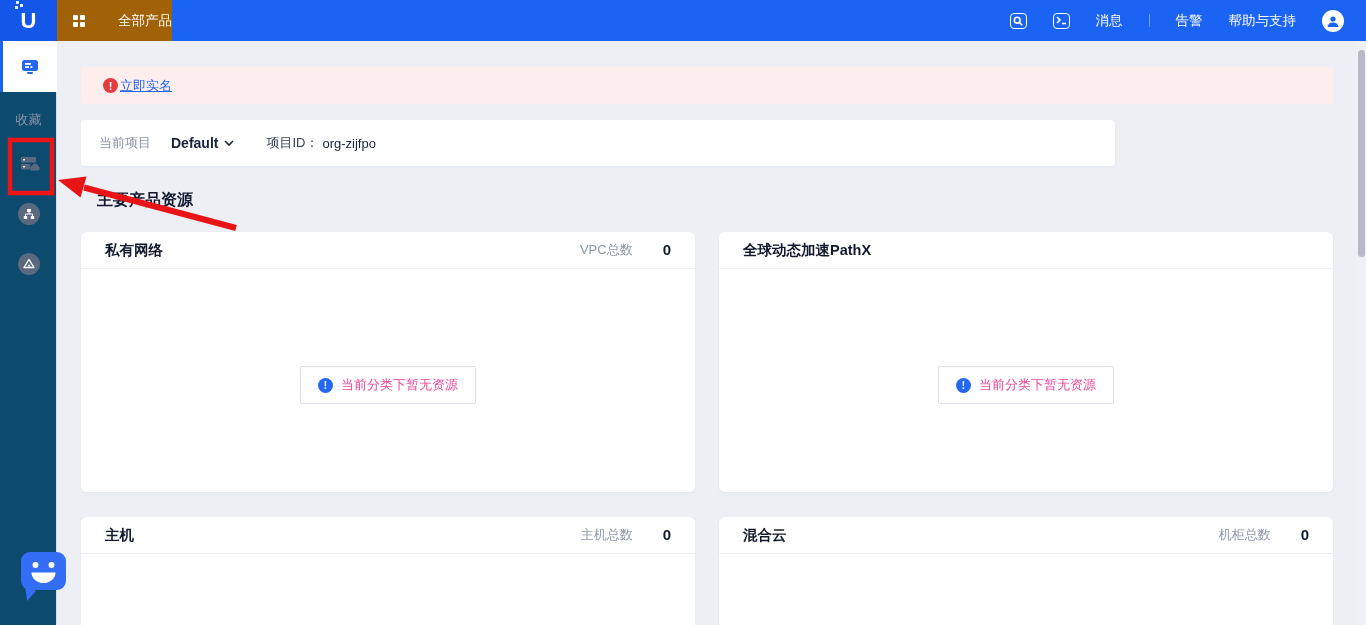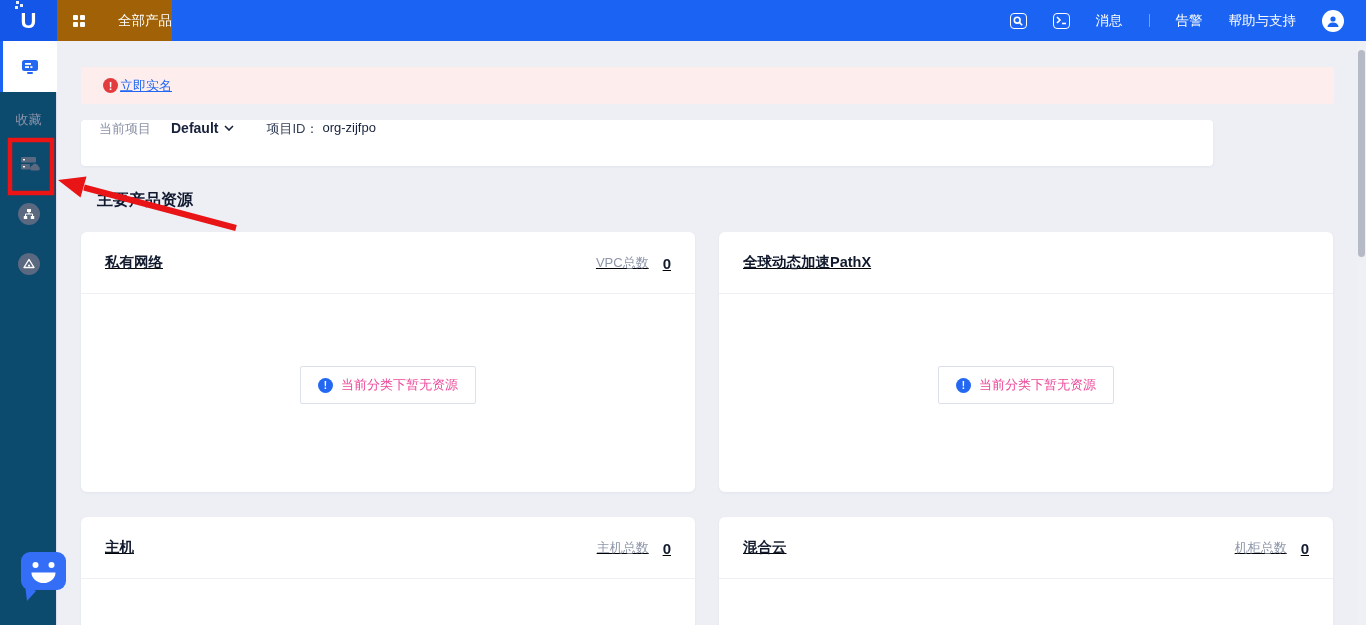--- a/index.html
+++ b/index.html
@@ -28,32 +28,32 @@
   .fav-label { position:absolute; left:0; top:70px; width:57px; text-align:center; font-size:13px; color:#8c93a8; }
   .side-icon { position:absolute; left:0; width:57px; display:flex; justify-content:center; cursor:pointer; }
   .circle-ic { width:22px; height:22px; border-radius:50%; background:#5a6880; display:flex; align-items:center; justify-content:center; }
 
   
   .banner { position:absolute; left:81px; top:67px; width:1253px; height:37px; background:#fdeded; border-radius:2px; display:flex; align-items:center; padding-left:22px; z-index:5; }
   .warn-ic { width:15px; height:15px; border-radius:50%; background:#e23c3f; color:#fff; font-size:11px; font-weight:bold; display:flex; align-items:center; justify-content:center; flex:0 0 auto; }
   .banner-text { font-size:13px; color:#454f63; margin-left:9px; }
   .banner-link { font-size:13px; color:#2066f2; text-decoration:underline; margin-left:2px; cursor:pointer; }
 
-  .project-bar { position:absolute; left:81px; top:120px; width:1132px; height:46px; background:#fff; border-radius:4px; box-shadow:0 1px 3px rgba(20,30,70,.05); display:flex; align-items:flex-start; padding-left:18px; z-index:5; }
+  .project-bar { position:absolute; left:81px; top:120px; width:1034px; height:46px; background:#fff; border-radius:4px; box-shadow:0 1px 3px rgba(20,30,70,.05); display:flex; align-items:center; padding-left:18px; z-index:5; }
   .proj-label { font-size:13px; color:#8c93a8; }
   .proj-name { font-size:14px; color:#18223b; font-weight:bold; margin-left:20px; cursor:pointer; display:flex; align-items:center; gap:6px; }
   .proj-id-label { font-size:13px; color:#333e56; margin-left:32px; }
   .proj-id { font-size:13px; color:#18223b; margin-left:4px; }
 
   .section-title { position:absolute; left:97px; top:190px; font-size:16px; font-weight:bold; color:#10192e; z-index:5; }
 
   .card { position:absolute; width:614px; background:#fff; border-radius:6px; box-shadow:0 1px 3px rgba(20,30,70,.05); z-index:5; }
-  .card-header { height:62px; border-bottom:1px solid #eef0f5; display:flex; align-items:center; justify-content:space-between; padding:8px 24px;text-decoration:underline; }
+  .card-header { height:37px; border-bottom:1px solid #eef0f5; display:flex; align-items:center; justify-content:space-between; padding:8px 24px; }
   .card-title { font-size:14.5px; font-weight:bold; color:#121a2d; }
-  .card-count { display:flex; align-items:flex-end; gap:14px; }
+  .card-count { display:flex; align-items:flex-start; gap:30px; }
   .count-label { font-size:13px; color:#8e96a9; }
   .count-value { font-size:15px; font-weight:bold; color:#121a2d; }
   .empty-btn { position:absolute; left:50%; transform:translateX(-50%); top:134px; height:38px; padding:0 17px; background:#fff; border:1px solid #dbe0ea; border-radius:2px; display:flex; align-items:center; gap:8px; cursor:pointer; white-space:nowrap; }
   .info-ic { width:15px; height:15px; border-radius:50%; background:#2468f2; color:#fff; font-size:10px; font-weight:bold; display:flex; align-items:center; justify-content:center; flex:0 0 auto; }
   .empty-text { font-size:13px; color:#ec4899; }
 
   
   .scroll-track { position:absolute; right:0; top:41px; width:9px; height:584px; background:#eef0f4; z-index:40; }
   .scroll-thumb { position:absolute; right:1px; top:9px; width:7px; height:207px; background:#b6bac6; border-radius:4px; cursor:pointer; }
 

